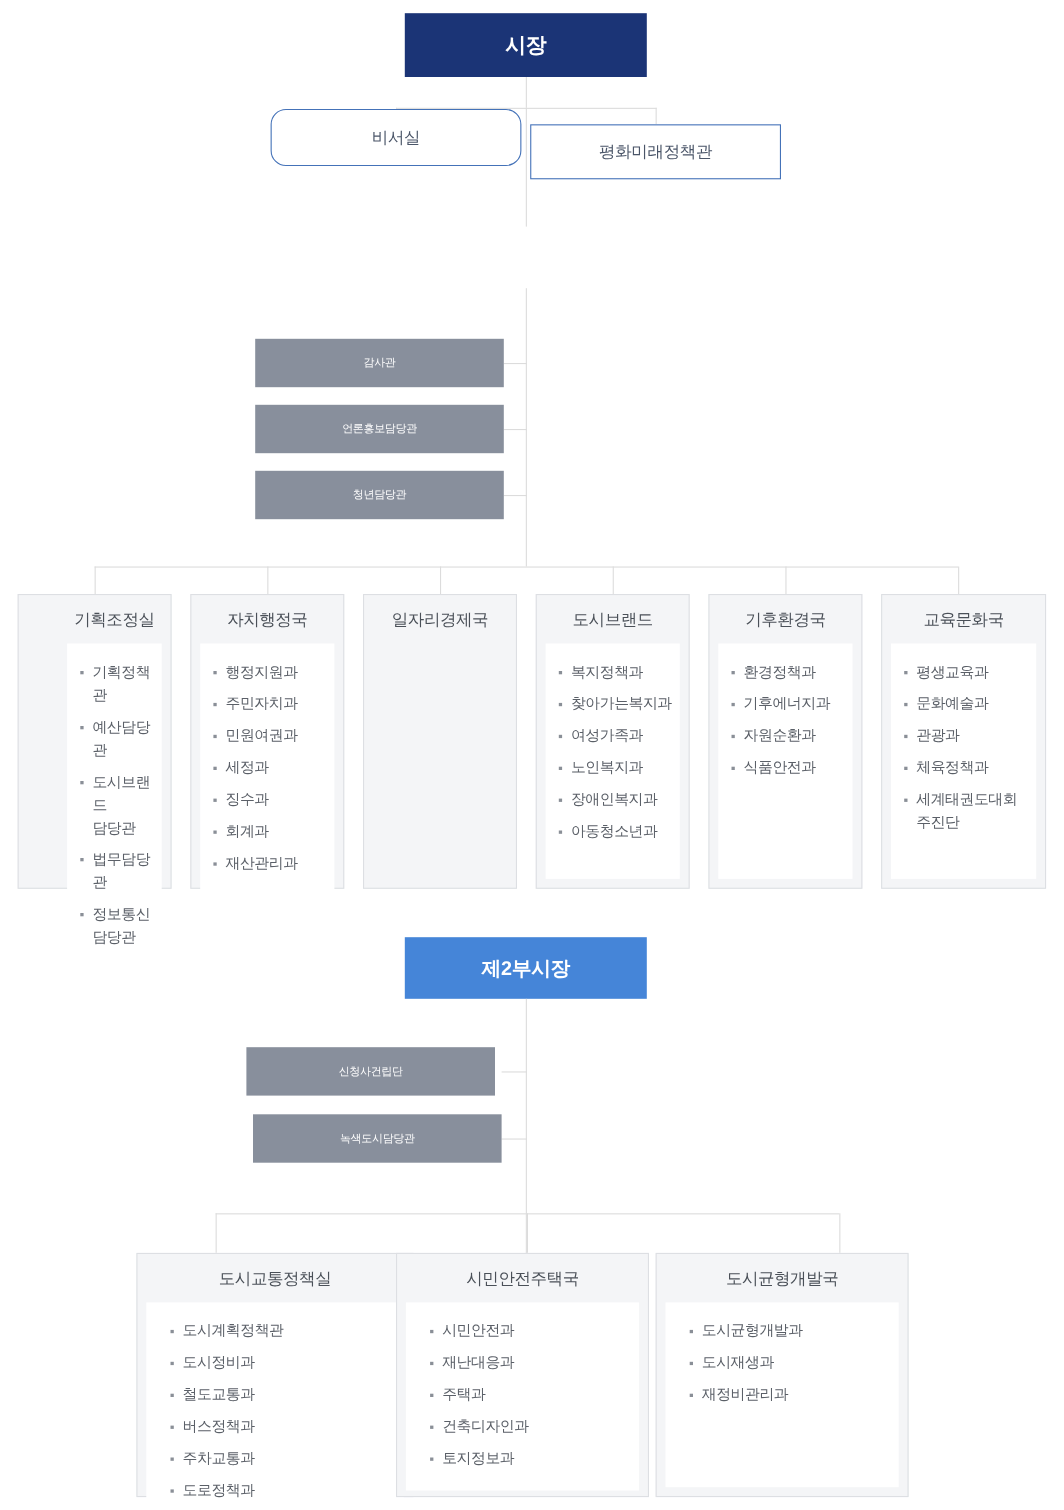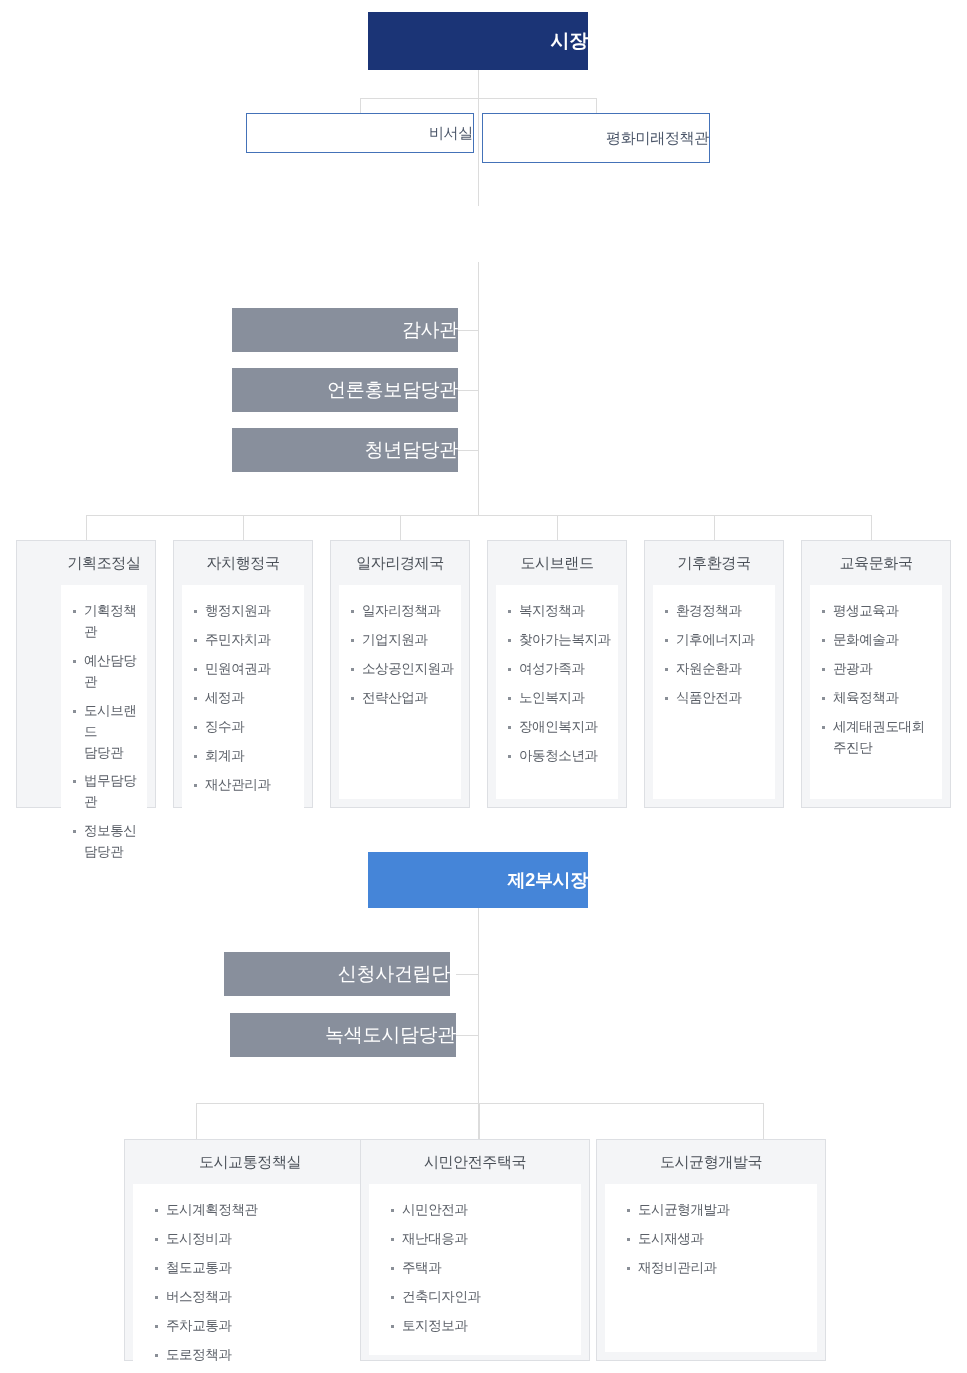--- a/index.html
+++ b/index.html
@@ -21,21 +21,21 @@
     background: #dcdcdc;
   }
   .ln.v { width: 1px; }
   .ln.h { height: 1px; }
 
   
   .node {
     position: absolute;
     display: flex;
     align-items: center;
-    justify-content: flex-end;
+    justify-content: center;
     text-align: center;
     letter-spacing: -0.3px;
   }
   .node-mayor {
     background: #1b3476;
     color: #ffffff;
     font-size: 19px;
     font-weight: bold;
   }
   .node-vice1 {
@@ -52,21 +52,21 @@
   }
   .node-outline {
     background: #ffffff;
     border: 1px solid #4472b8;
     color: #4a5568;
     font-size: 15px;
   }
   .node-staff {
     background: #888f9c;
     color: #ffffff;
-    font-size: 19px;
+    font-size: 10px;
   }
 
   
   .card {
     position: absolute;
     background: #f4f5f7;
     border: 1px solid #dddfe3;
     display: flex;
     flex-direction: column;
     align-items: stretch;
@@ -116,21 +116,21 @@
   <div class="ln v" style="left:478px; top:70px; height:28px;"></div>
   <div class="ln h" style="left:360px; top:98px; width:237px;"></div>
   <div class="ln v" style="left:360px; top:98px; height:15px;"></div>
   <div class="ln v" style="left:596px; top:98px; height:15px;"></div>
   <div class="ln v" style="left:478px; top:98px; height:108px;"></div>
 
   <div class="node node-mayor" style="left:368px; top:12px; width:220px; height:58px;">
     <span>시장</span>
   </div>
 
-  <div class="node node-outline" style="left:246px; top:113px; width:228px; height:40px;">
+  <div class="node node-outline" style="left:246px; top:99px; width:228px; height:52px;border-radius:14px;">
     <span>비서실</span>
   </div>
   <div class="node node-outline" style="left:482px; top:113px; width:228px; height:50px;">
     <span>평화미래정책관</span>
   </div>
 
 
   <div class="ln v" style="left:478px; top:262px; height:253px;"></div>
 
   <div class="ln h" style="left:458px; top:330px; width:21px;"></div>
@@ -177,30 +177,22 @@
         <li>주민자치과</li>
         <li>민원여권과</li>
         <li>세정과</li>
         <li>징수과</li>
         <li>회계과</li>
         <li>재산관리과</li>
       </ul>
     </div>
   </div>
 
-  <div class="card" style="left:330px; top:540px; width:140px; height:268px;">
+  <div class="card" style="left:330px; top:540px; width:140px; height:268px;gap:32px;">
     <div class="card-title">일자리경제국</div>
-    <div class="card-body">
-      <ul>
-        <li>일자리정책과</li>
-        <li>기업지원과</li>
-        <li>소상공인지원과</li>
-        <li>전략산업과</li>
-      </ul>
-    </div>
   </div>
 
   <div class="card" style="left:487px; top:540px; width:140px; height:268px;">
     <div class="card-title">도시브랜드</div>
     <div class="card-body">
       <ul>
         <li>복지정책과</li>
         <li>찾아가는복지과</li>
         <li>여성가족과</li>
         <li>노인복지과</li>

